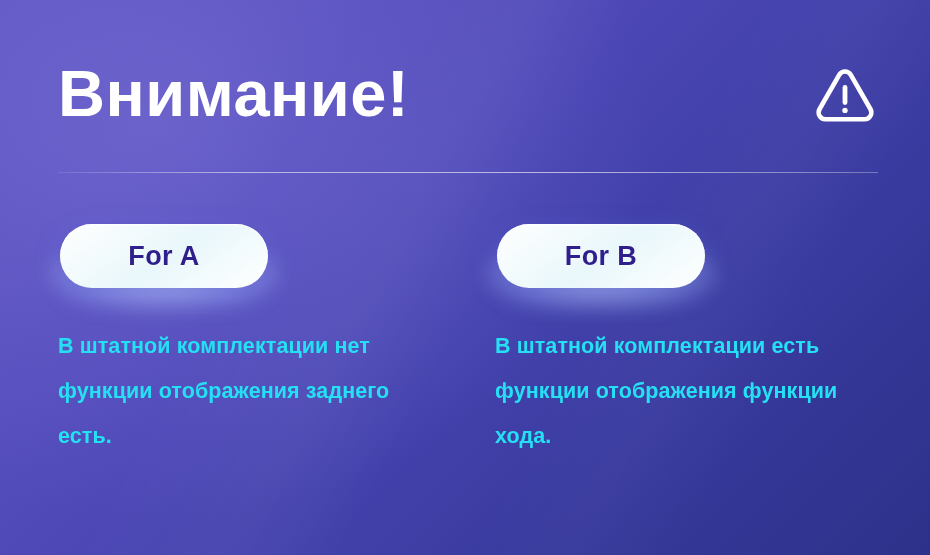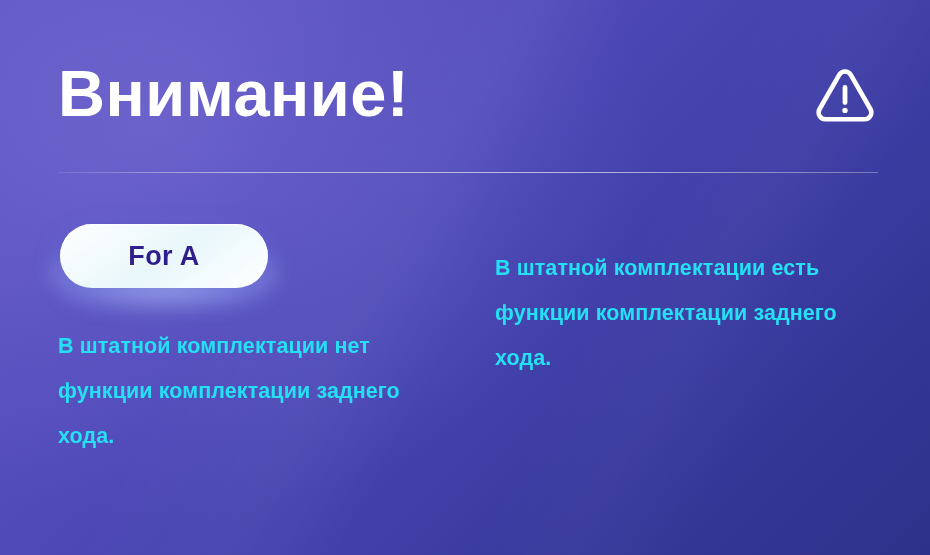--- a/index.html
+++ b/index.html
@@ -206,22 +206,28 @@
 
     <div class="columns">
 
       <div class="col col-a">
         <div class="pill-wrap">
           <span class="pill-glow"></span>
           <div class="pill">
             <span class="pill-label">For A</span>
           </div>
         </div>
-        <p class="col-text">В штатной комплектации нет функции комплектации заднего хода.</p>
+        <p class="col-text">В штатной комплектации нет функции отображения заднего есть.</p>
       </div>
 
       <div class="col col-b">
-        <p class="col-text">В штатной комплектации есть функции комплектации заднего хода.</p>
+        <div class="pill-wrap">
+          <span class="pill-glow"></span>
+          <div class="pill">
+            <span class="pill-label">For B</span>
+          </div>
+        </div>
+        <p class="col-text">В штатной комплектации есть функции отображения функции хода.</p>
       </div>
 
     </div>
   </div>
 </div>
 
 </body></html>

